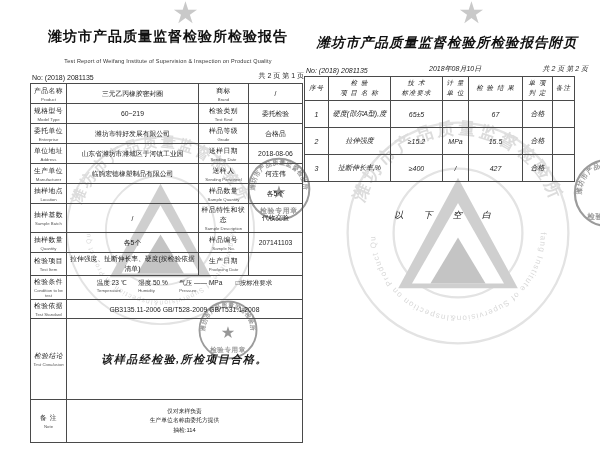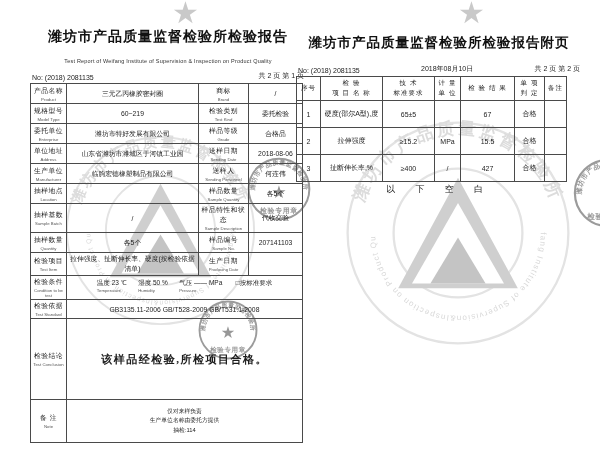--- a/index.html
+++ b/index.html
@@ -3,21 +3,21 @@
 <meta charset="utf-8">
 <style>
   html,body{margin:0;padding:0;}
   body{
     width:600px;height:450px;position:relative;overflow:hidden;
     background:#ffffff;color:#1c1c1c;
     font-family:"Liberation Sans",sans-serif;
   }
   .page{position:absolute;top:0;}
   .page-left{left:30px;width:276px;}
-  .page-right{left:296px;width:286px;}
+  .page-right{left:304px;width:286px;font-style:italic;}
 
   .rpt-title{
     font-family:"Liberation Serif",serif;font-weight:bold;
     font-size:14px;letter-spacing:1px;text-align:center;color:#111;
     margin:12px;
   }
   .page-left .rpt-title{margin-top:28px;}
   .page-right .rpt-title{margin-top:34px;font-size:13.5px;}
   .rpt-subtitle{
     font-size:5.5px;text-align:center;color:#333;margin-top:2px;letter-spacing:0.2px;
@@ -33,21 +33,21 @@
   table.grid td,table.grid th{
     border:1px solid #4a4a4a;padding:1px 2px;vertical-align:middle;
     text-align:center;overflow:hidden;
   }
   .lab .zh{display:block;font-size:6.8px;letter-spacing:0.5px;}
   .lab .en{display:block;font-size:4.3px;color:#555;margin-top:1px;}
   td.val{font-size:6.8px;}
   tr.h19 td{height:17px;}
   tr.h22 td{height:20px;}
   tr.h18 td{height:16px;}
-  tr.h80 td{height:78px;}
+  tr.h80 td{height:78px;font-style:italic;}
   tr.h42 td{height:40px;}
 
   td.cond-cell{text-align:left;padding-left:4px;}
   .cond{display:inline-block;margin-right:7px;text-align:left;vertical-align:top;font-size:6.5px;}
   .cond .cen{display:block;font-size:4.3px;color:#555;}
   .cond b{font-weight:normal;}
   .chk{display:inline-block;font-size:6.5px;vertical-align:top;margin-left:2px;}
 
   td.std-cell{text-align:left;font-size:6.8px;padding-left:4px;}
   td.concl-cell{text-align:left;vertical-align:top;padding:16px 0 0 22px;
@@ -62,21 +62,21 @@
     font-size:12px;transform:rotate(-5deg);margin-left:2px;color:#0d0d0d;
   }
 
   
   .page-right th{font-weight:normal;}
   .hcell .a{display:block;font-size:6.5px;letter-spacing:1px;}
   .hcell .b{display:block;font-size:6.5px;letter-spacing:1px;margin-top:1px;}
   tr.dataRow td{height:24px;font-size:7px;}
   td.itemCell{font-size:6.5px;}
   .blank-below{
-    text-align:center;font-size:9px;letter-spacing:9px;color:#222;margin-top:1px;
+    text-align:center;font-size:9px;letter-spacing:9px;color:#222;margin-top:27px;
     font-family:"Liberation Serif",serif;
   }
 
   
   .wm{position:absolute;pointer-events:none;}
   .wm-left{left:63px;top:133px;width:195px;height:195px;}
   .wm-right{left:343px;top:118px;width:230px;height:230px;}
   .wm-ring{fill:none;stroke:#e3e3e3;stroke-width:2;}
   .wm-cn{font-size:15px;fill:#dcdcdc;letter-spacing:3px;font-weight:bold;}
   .wm-en{font-size:7px;fill:#d8d8d8;letter-spacing:1px;}

